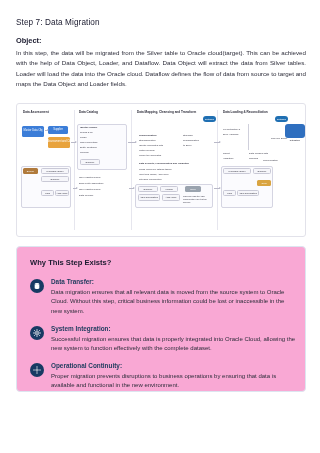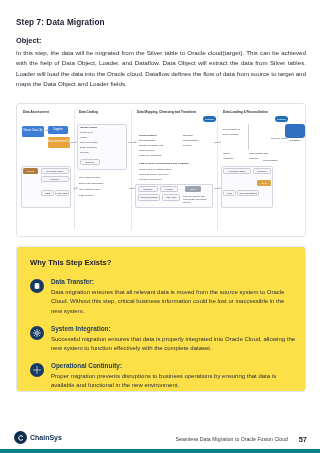--- a/index.html
+++ b/index.html
@@ -14,21 +14,21 @@
     width: 320px; height: 453px;
     background: #ffffff;
     overflow: hidden;
   }
 
   
   .step-title {
     position: absolute;
     left: 16px; top: 18px;
     font-size: 8.2px;
-    font-weight: bold;
+    font-weight: normal;
     color: #1b1b2f;
     letter-spacing: 0.1px;
   }
   .purpose-label {
     position: absolute;
     left: 16px; top: 36px;
     font-size: 7.4px;
     font-weight: bold;
     color: #1b1b2f;
   }
@@ -134,21 +134,21 @@
     color: #2b2b38;
     text-align: center;
     width: 40px;
   }
 
   
   .why {
     position: absolute;
     left: 16px; top: 246px;
     width: 290px; height: 146px;
-    background: #fde047;
+    background: #f9a8d4;
     border: 1px solid #dde5f0;
     border-radius: 4px;
   }
   .why-title {
     position: absolute;
     left: 13px; top: 11px;
     font-size: 7.6px;
     font-weight: bold;
     color: #1b1b2f;
   }
@@ -374,27 +374,14 @@
           <rect x="19" y="10.6" width="4" height="2.8" fill="#ffffff"></rect>
         </svg>
       </div>
       <div class="why-txt">
         <div class="why-h">Operational Continuity:</div>
         <div class="why-p">Proper migration prevents disruptions to business operations by ensuring that data is available and functional in the new environment.</div>
       </div>
     </div>
   </div>
 
-  <div class="footer-bar">
-    <div class="logo">
-      <div class="logo-mark">
-        <svg width="8" height="8" viewBox="0 0 24 24" aria-hidden="true">
-          <path d="M17 7a7 7 0 1 0 0 10" fill="none" stroke="#ffffff" stroke-width="3" stroke-linecap="round"></path>
-        </svg>
-      </div>
-      <div class="logo-text">ChainSys</div>
-    </div>
-    <div class="footer-right">Seamless Data Migration to Oracle Fusion Cloud</div>
-    <div class="page-num">57</div>
-    <div class="footer-accent"></div>
-  </div>
 
 </div>
 
 </body></html>

